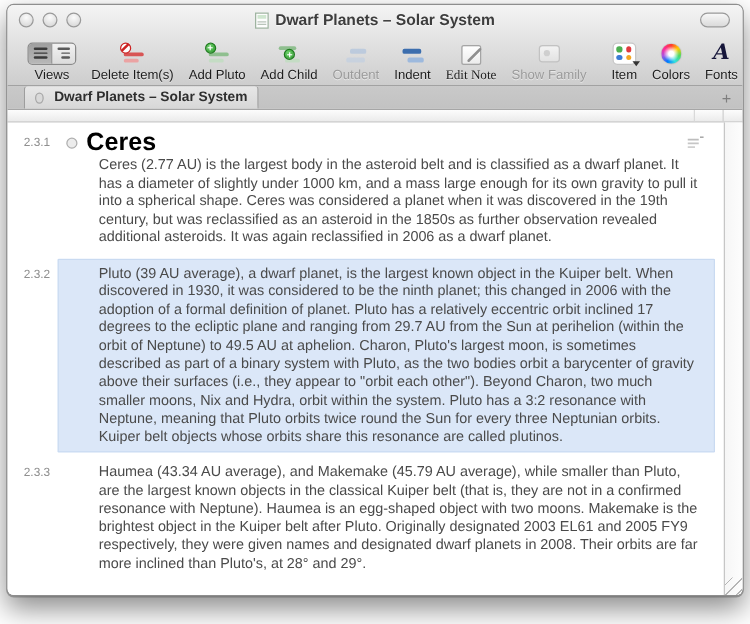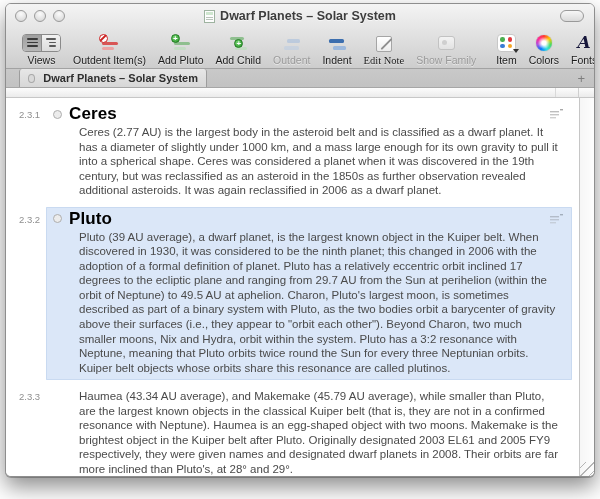--- a/index.html
+++ b/index.html
@@ -87,21 +87,21 @@
     position:relative;box-sizing:border-box;}
   .grip{position:absolute;right:0;bottom:0;width:14px;height:14px;
     background:repeating-linear-gradient(315deg,transparent 0 3px,#b5b5b5 3px 4px,transparent 4px 6px);}
   .item{display:flex;margin-bottom:4px;}
   .inum{width:40px;box-sizing:border-box;padding:7px 0 0 13px;font-size:9.5px;color:#8f8f8f;flex:none;}
   .ibody{flex:1;margin-right:7px;padding:3px 0 5px 0;border-radius:1px;min-width:0;}
   .item.selected .ibody{background:#dbe7f8;box-shadow:0 0 0 1px #c9daf1 inset;}
   .ihead{display:flex;align-items:center;height:18px;}
   .bullet{width:7px;height:7px;border-radius:50%;border:1px solid #aeaeae;background:#ececec;
     margin-left:7px;flex:none;box-sizing:content-box;}
-  .ititle{margin-left:7px;font-size:17px;font-weight:bold;color:#000;letter-spacing:.1px;white-space:nowrap;}
+  .ititle{margin-left:7px;font-size:20px;font-weight:bold;color:#000;letter-spacing:.1px;white-space:nowrap;}
   .rnote{margin-left:auto;margin-right:9px;flex:none;display:flex;}
   .itext{margin:2px 14px 0 33px;font-size:11.5px;line-height:14.55px;color:#4a4a4a;}
 </style>
 </head>
 <body>
 
 <div class="window">
   <div class="chrome">
     <div class="titlebar">
       <div class="lights">
@@ -137,21 +137,21 @@
       </div>
 
       <div class="titem">
         <span class="ibox">
           <span class="bars">
             <span class="bar" style="left:3px;top:7px;width:16px;background:#d85555;"></span>
             <span class="bar" style="left:3px;top:12px;width:12px;background:#eba3a3;"></span>
             <span class="badge red" style="left:0;top:-1px;"></span>
           </span>
         </span>
-        <span class="lab">Outdent Item(s)</span>
+        <span class="lab">Delete Item(s)</span>
       </div>
 
       <div class="titem">
         <span class="ibox">
           <span class="bars">
             <span class="bar" style="left:3px;top:7px;width:16px;background:#8fbf8f;"></span>
             <span class="bar" style="left:3px;top:12px;width:12px;background:#c4dcc4;"></span>
             <span class="badge green" style="left:0;top:-1px;">+</span>
           </span>
         </span>
@@ -265,32 +265,20 @@
                 </svg>
             </span>
           </div>
           <div class="itext">Ceres (2.77 AU) is the largest body in the asteroid belt and is classified as a dwarf planet. It has a diameter of slightly under 1000 km, and a mass large enough for its own gravity to pull it into a spherical shape. Ceres was considered a planet when it was discovered in the 19th century, but was reclassified as an asteroid in the 1850s as further observation revealed additional asteroids. It was again reclassified in 2006 as a dwarf planet.</div>
         </div>
       </div>
 
       <div class="item selected">
         <div class="inum">2.3.2</div>
         <div class="ibody">
-          <div class="ihead">
-            <span class="bullet"></span>
-            <span class="ititle">Pluto</span>
-            <span class="rnote">
-              <svg width="13" height="10" viewBox="0 0 13 10">
-                  <rect x="0" y="2" width="9" height="1.4" fill="#b3bcc9"></rect>
-                  <rect x="0" y="5" width="9" height="1.4" fill="#bcc5d2"></rect>
-                  <rect x="0" y="8" width="6" height="1.4" fill="#c5ced9"></rect>
-                  <rect x="10" y="0" width="3" height="1.4" fill="#a3aebc"></rect>
-                </svg>
-            </span>
-          </div>
           <div class="itext">Pluto (39 AU average), a dwarf planet, is the largest known object in the Kuiper belt. When discovered in 1930, it was considered to be the ninth planet; this changed in 2006 with the adoption of a formal definition of planet. Pluto has a relatively eccentric orbit inclined 17 degrees to the ecliptic plane and ranging from 29.7 AU from the Sun at perihelion (within the orbit of Neptune) to 49.5 AU at aphelion. Charon, Pluto's largest moon, is sometimes described as part of a binary system with Pluto, as the two bodies orbit a barycenter of gravity above their surfaces (i.e., they appear to "orbit each other"). Beyond Charon, two much smaller moons, Nix and Hydra, orbit within the system. Pluto has a 3:2 resonance with Neptune, meaning that Pluto orbits twice round the Sun for every three Neptunian orbits. Kuiper belt objects whose orbits share this resonance are called plutinos.</div>
         </div>
       </div>
 
       <div class="item">
         <div class="inum">2.3.3</div>
         <div class="ibody">
           <div class="itext">Haumea (43.34 AU average), and Makemake (45.79 AU average), while smaller than Pluto, are the largest known objects in the classical Kuiper belt (that is, they are not in a confirmed resonance with Neptune). Haumea is an egg-shaped object with two moons. Makemake is the brightest object in the Kuiper belt after Pluto. Originally designated 2003 EL61 and 2005 FY9 respectively, they were given names and designated dwarf planets in 2008. Their orbits are far more inclined than Pluto's, at 28° and 29°.</div>
         </div>
       </div>

